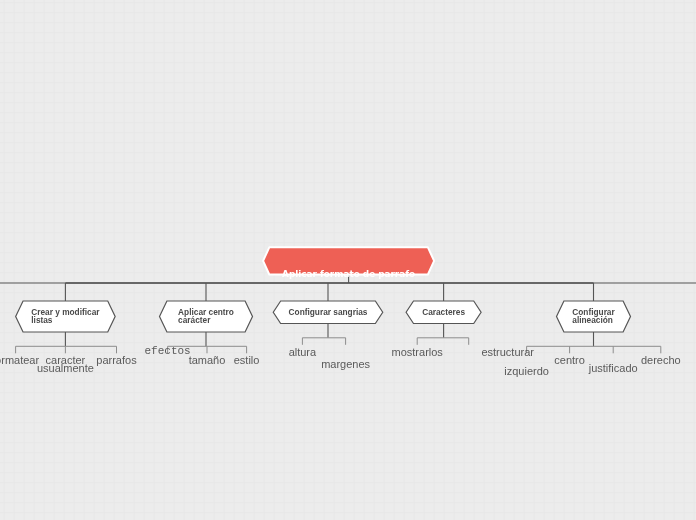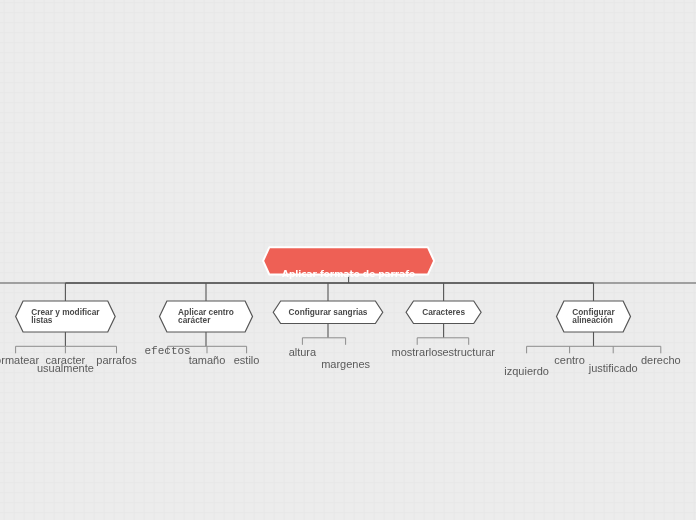--- a/index.html
+++ b/index.html
@@ -79,21 +79,21 @@
       <div class="leaftxt" style="left: 56.5px; top: 355.7px; width: 120px;"><span>parrafos</span></div>
       <div class="nodetxt" style="left: 159.5px; top: 309.25px; width: 93px;"><span class="tb"><span>Aplicar centro</span><br><span>carácter</span></span></div>
       <div class="leaftxt" style="left: 107.6px; top: 347px; width: 120px; font-family: Liberation Mono, monospace;"><span>efectos</span></div>
       <div class="leaftxt" style="left: 147px; top: 355.7px; width: 120px;"><span>tamaño</span></div>
       <div class="leaftxt" style="left: 186.6px; top: 355.7px; width: 120px;"><span>estilo</span></div>
       <div class="nodetxt" style="left: 273.25px; top: 308.9px; width: 109.5px;"><span class="tb"><span>Configurar sangrias</span></span></div>
       <div class="leaftxt" style="left: 242.4px; top: 347.7px; width: 120px;"><span>altura</span></div>
       <div class="leaftxt" style="left: 285.6px; top: 347.7px; width: 120px; margin-top: 12px;"><span>margenes</span></div>
       <div class="nodetxt" style="left: 406.1px; top: 308.9px; width: 75px;"><span class="tb"><span>Caracteres</span></span></div>
       <div class="leaftxt" style="left: 357.2px; top: 347.7px; width: 120px;"><span>mostrarlos</span></div>
-      <div class="leaftxt" style="left: 408.7px; top: 347.7px; width: 120px;"><span>estructurar</span></div>
+      <div class="leaftxt" style="left: 408.7px; top: 347.7px; width: 120px; padding-left: 39px;"><span>estructurar</span></div>
       <div class="nodetxt" style="left: 556.5px; top: 309.25px; width: 74px;"><span class="tb"><span>Configurar</span><br><span>alineación</span></span></div>
       <div class="leaftxt" style="left: 466.6px; top: 367px; width: 120px;"><span>izquierdo</span></div>
       <div class="leaftxt" style="left: 509.6px; top: 355.7px; width: 120px;"><span>centro</span></div>
       <div class="leaftxt" style="left: 553.2px; top: 355.7px; width: 120px; margin-top: 8px;"><span>justificado</span></div>
       <div class="leaftxt" style="left: 600.8px; top: 355.7px; width: 120px;"><span>derecho</span></div>
       <div class="roottxt" style="left: 263.1px; top: 257.1px; width: 171px; margin-top: 12px;"><span>Aplicar formato de parrafo</span></div>
     </div>
 </div>
 
 </body></html>

